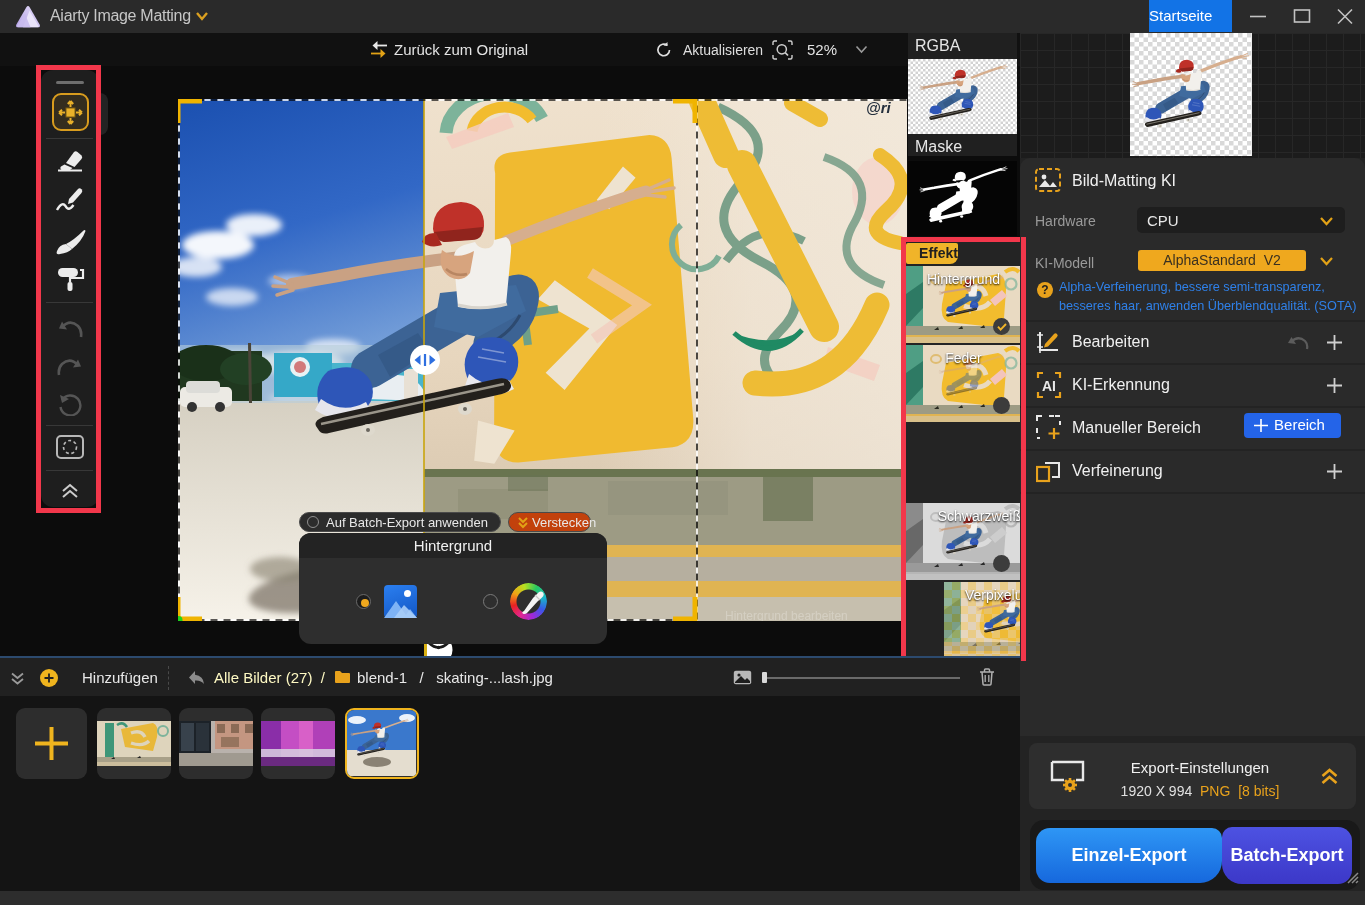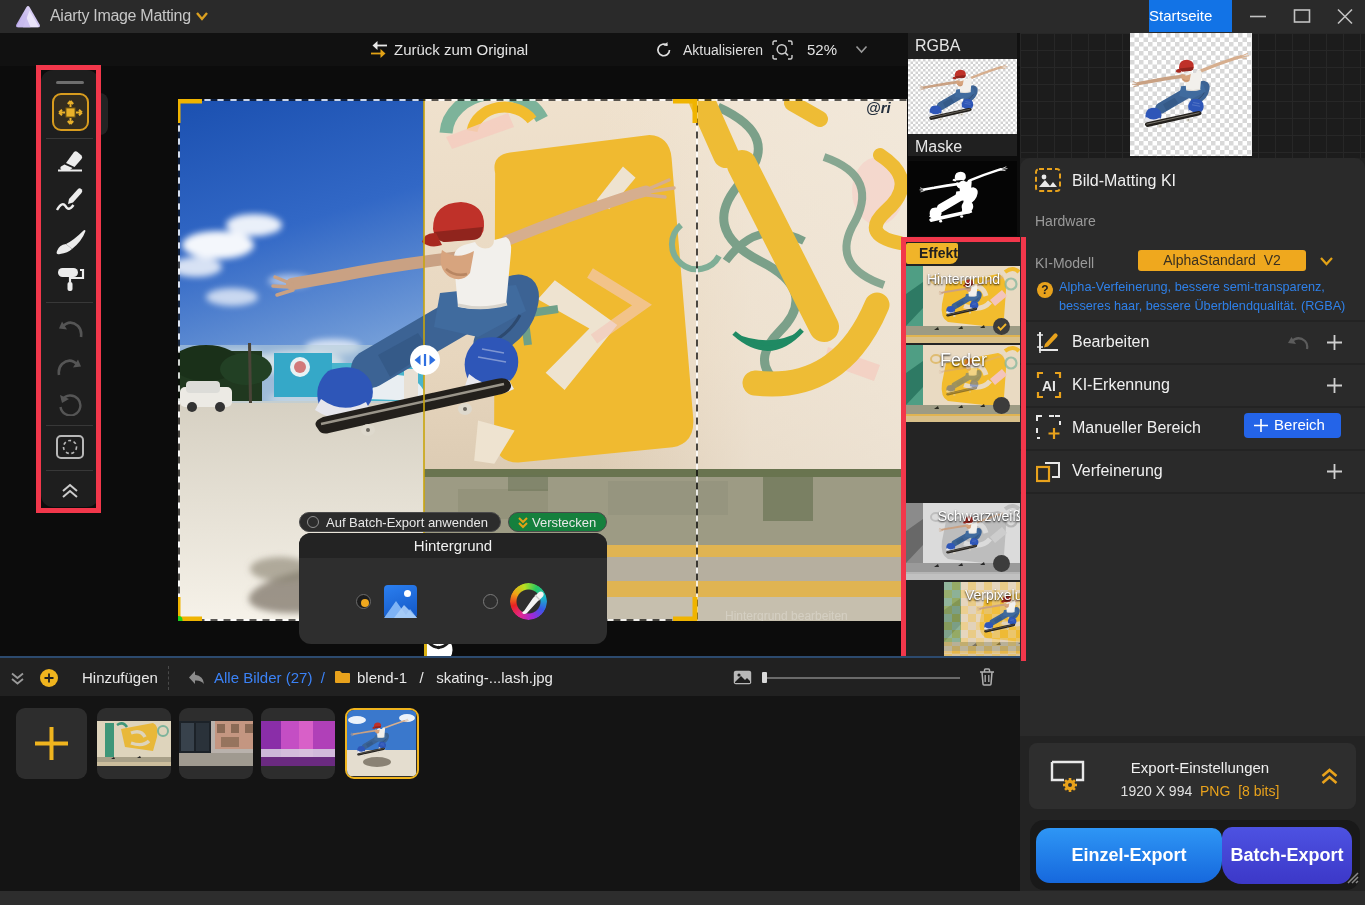--- a/index.html
+++ b/index.html
@@ -249,21 +249,21 @@
     <path d="M5 7 Q14.5 16 24 7" stroke="#1a1a1a" stroke-width="2.6" fill="none"></path>
     <circle cx="14.5" cy="11.5" r="1.8" fill="#1a1a1a"></circle>
   </svg>
   <div class="abs" style="left:0;top:0;width:3px;height:22px;background:#d8b012"></div>
 </div>
 
 <div class="abs" style="left:299px;top:512px;width:202px;height:20px;background:#2c2c2c;border-radius:11px;border:1px solid #4a4a4a">
   <div class="abs" style="left:7px;top:3px;width:12px;height:12px;border:1.6px solid #8e8e8e;border-radius:50%"></div>
   <div class="abs" style="left:26px;top:2px;font-size:13px;color:#e8e8e8">Auf Batch-Export anwenden</div>
 </div>
-<div class="abs" style="left:508px;top:512px;width:99px;height:20px;background:#15803d;border-radius:11px;border:1px solid #4a4a4a">
+<div class="abs" style="left:508px;top:512px;width:83px;height:20px;background:#c2410c;border-radius:11px;border:1px solid #4a4a4a">
   <svg class="abs" style="left:7px;top:3px" width="14" height="14" viewBox="0 0 14 14">
         <path d="M3 2 L7 6 L11 2 M3 7 L7 11 L11 7" stroke="#e2a216" stroke-width="2" fill="none"></path>
       </svg>
   <div class="abs" style="left:23px;top:2px;font-size:13px;color:#e8e8e8">Verstecken</div>
 </div>
 <div class="abs" style="left:299px;top:533px;width:308px;height:111px;background:#2e2e2e;border-radius:12px">
   <div class="abs" style="left:0;top:0;width:308px;height:25px;background:#232323;border-radius:12px 12px 0 0;text-align:center;line-height:25px;font-size:15px;color:#f0f0f0">Hintergrund</div>
   <div class="abs" style="left:57px;top:61px;width:15px;height:15px;border:1.6px solid #6a6a6a;border-radius:50%;background:#1d1d1d"></div>
   <div class="abs" style="left:61.5px;top:65.5px;width:8px;height:8px;border-radius:50%;background:#efa81e"></div>
   <div class="abs" style="left:85px;top:52px;width:33px;height:33px;border-radius:4px;background:linear-gradient(160deg,#2b7ff0,#1256c4)">
@@ -405,21 +405,21 @@
     <svg class="abs" style="left:3.5px;top:4.5px" width="10" height="8" viewBox="0 0 10 8">
           <path d="M1 3.6 L3.6 6.6 L9 1" stroke="#f0b429" stroke-width="1.9" fill="none"></path>
         </svg>
   </div>
 </div>
 <div class="abs" style="left:906px;top:345px;width:115px;height:77px">
   <svg width="115" height="77">
         <use href="#thumbbg"></use>
         <use href="#skaterG" transform="translate(18,-3) scale(0.16)" opacity=".45" style="filter:blur(1.5px)"></use>
       </svg>
-  <div class="abs" style="left:0;top:5px;width:115px;text-align:center;font-size:18px;color:#fff;text-shadow:0 1px 2px #000">Feder</div>
+  <div class="abs" style="left:0;top:5px;width:115px;text-align:center;font-size:14px;color:#fff;text-shadow:0 1px 2px #000">Feder</div>
   <div class="abs" style="left:87px;top:52px;width:17px;height:17px;border-radius:50%;background:#3c3c3c"></div>
 </div>
 <div class="abs" style="left:906px;top:503px;width:115px;height:77px">
   <svg width="115" height="77">
         <g style="filter:grayscale(1)">
           <use href="#thumbbg"></use>
         </g>
         <use href="#skaterG" transform="translate(18,-3) scale(0.16)"></use>
       </svg>
   <div class="abs" style="left:0;top:5px;width:115px;text-align:right;font-size:14px;color:#fff;text-shadow:0 1px 2px #000">Schwarzweiß</div>
@@ -453,27 +453,33 @@
 </div>
 
 <div class="abs" style="left:1020px;top:158px;width:345px;height:162px;background:#2a2a2a;border-radius:10px 10px 0 0"></div>
 <svg class="abs" style="left:1035px;top:168px" width="26" height="24" viewBox="0 0 26 24">
   <rect x="1" y="1" width="24" height="22" rx="3" stroke="#e8a21c" stroke-width="2" fill="none" stroke-dasharray="5 3"></rect>
   <circle cx="9" cy="9" r="2.4" fill="#e8e8e8"></circle>
   <path d="M4 19 L10 12 L15 18 L18 14 L22 19 Z" fill="#e8e8e8"></path>
 </svg>
 <div class="abs" style="left:1072px;top:172px;font-size:16px;color:#f0f0f0">Bild-Matting KI</div>
 <div class="abs" style="left:1035px;top:213px;font-size:14px;color:#9a9a9a">Hardware</div>
+<div class="abs" style="left:1137px;top:207px;width:208px;height:26px;background:#1e1e1e;border-radius:5px">
+  <div class="abs" style="left:10px;top:5px;font-size:15px;color:#e8e8e8">CPU</div>
+  <svg class="abs" style="left:182px;top:9px" width="15" height="10" viewBox="0 0 15 10">
+        <path d="M2 2 L7.5 8 L13 2" stroke="#e2a216" stroke-width="2.2" fill="none"></path>
+      </svg>
+</div>
 <div class="abs" style="left:1035px;top:255px;font-size:14px;color:#9a9a9a">KI-Modell</div>
 <div class="abs" style="left:1138px;top:250px;width:168px;height:21px;background:#efa81e;border-radius:3px;text-align:center;line-height:21px;font-size:14px;color:#3a3020">AlphaStandard&nbsp; V2</div>
 <svg class="abs" style="left:1319px;top:256px" width="15" height="10" viewBox="0 0 15 10">
       <path d="M2 2 L7.5 8 L13 2" stroke="#e2a216" stroke-width="2.2" fill="none"></path>
     </svg>
 <div class="abs" style="left:1037px;top:282px;width:16px;height:16px;border-radius:50%;background:#e8a21c;color:#1e1e1e;font-size:12px;font-weight:bold;text-align:center;line-height:16px">?</div>
-<div class="abs" style="left:1059px;top:278px;width:300px;font-size:12.7px;line-height:19px;color:#2f80e8">Alpha-Verfeinerung, bessere semi-transparenz, besseres haar, bessere Überblendqualität. (RGBA)</div>
+<div class="abs" style="left:1059px;top:278px;width:300px;font-size:12.7px;line-height:19px;color:#2f80e8">Alpha-Verfeinerung, bessere semi-transparenz, besseres haar, anwenden Überblendqualität. (SOTA)</div>
 
 <div class="abs" style="left:1020px;top:322px;width:345px;height:41px;background:#2a2a2a"></div>
 <div class="abs" style="left:1020px;top:365px;width:345px;height:41px;background:#2a2a2a"></div>
 <div class="abs" style="left:1020px;top:408px;width:345px;height:41px;background:#2a2a2a"></div>
 <div class="abs" style="left:1020px;top:451px;width:345px;height:41px;background:#2a2a2a"></div>
 
 <svg class="abs" style="left:1036px;top:330px" width="24" height="24" viewBox="0 0 24 24">
   <path d="M4 2 V20 H22" stroke="#e8e8e8" stroke-width="2" fill="none"></path>
   <path d="M1 5 H7 M1 17 H7 M4 20 v3" stroke="#e8e8e8" stroke-width="1.6"></path>
   <path d="M9 14 L18 4 Q19.5 2.5 21 4 Q22.5 5.5 21 7 L12 16.5 L8 17.5 Z" fill="#e8a21c"></path>
@@ -557,21 +563,21 @@
 <div class="abs" style="left:40px;top:669px;width:18px;height:18px;border-radius:50%;background:#efb41e">
   <svg class="abs" style="left:4px;top:4px" width="10" height="10" viewBox="0 0 10 10">
         <path d="M5 0.5 V9.5 M0.5 5 H9.5" stroke="#202020" stroke-width="1.8"></path>
       </svg>
 </div>
 <div class="abs" style="left:82px;top:669px;font-size:15px;color:#e8e8e8">Hinzufügen</div>
 <div class="abs" style="left:168px;top:666px;width:1px;height:24px;border-left:1px dashed #4a4a4a"></div>
 <svg class="abs" style="left:188px;top:670px" width="17" height="15" viewBox="0 0 17 15">
       <path d="M7 1 L1 7.5 L7 14 V10.5 Q13 10 16 14 Q15.5 6 7 4.8 Z" fill="#8c8c8c"></path>
     </svg>
-<div class="abs" style="left:214px;top:669px;font-size:15px;color:#3b82f6">Alle Bilder (27)&nbsp; /</div>
+<div class="abs" style="left:214px;top:669px;font-size:15px;color:#fef9c3">Alle Bilder (27)&nbsp; /</div>
 <svg class="abs" style="left:334px;top:670px" width="17" height="14" viewBox="0 0 17 14">
       <path d="M1 2 Q1 1 2 1 H6 L8 3 H15 Q16 3 16 4 V12 Q16 13 15 13 H2 Q1 13 1 12 Z" fill="#e8a21c"></path>
     </svg>
 <div class="abs" style="left:357px;top:669px;font-size:15px;color:#e8e8e8">blend-1&nbsp;&nbsp; /&nbsp;&nbsp; skating-...lash.jpg</div>
 <svg class="abs" style="left:733px;top:670px" width="19" height="15" viewBox="0 0 19 15">
       <rect x="0.8" y="0.8" width="17.4" height="13.4" rx="2" fill="#b8b8b8"></rect>
       <circle cx="6" cy="5" r="1.6" fill="#1e1e1e"></circle>
       <path d="M2 12 L8 6 L12 10 L14 8 L17 11 V13 H2 Z" fill="#1e1e1e"></path>
     </svg>
 <div class="abs" style="left:762px;top:672px;width:5px;height:11px;background:#d8d8d8;border-radius:1px"></div>

